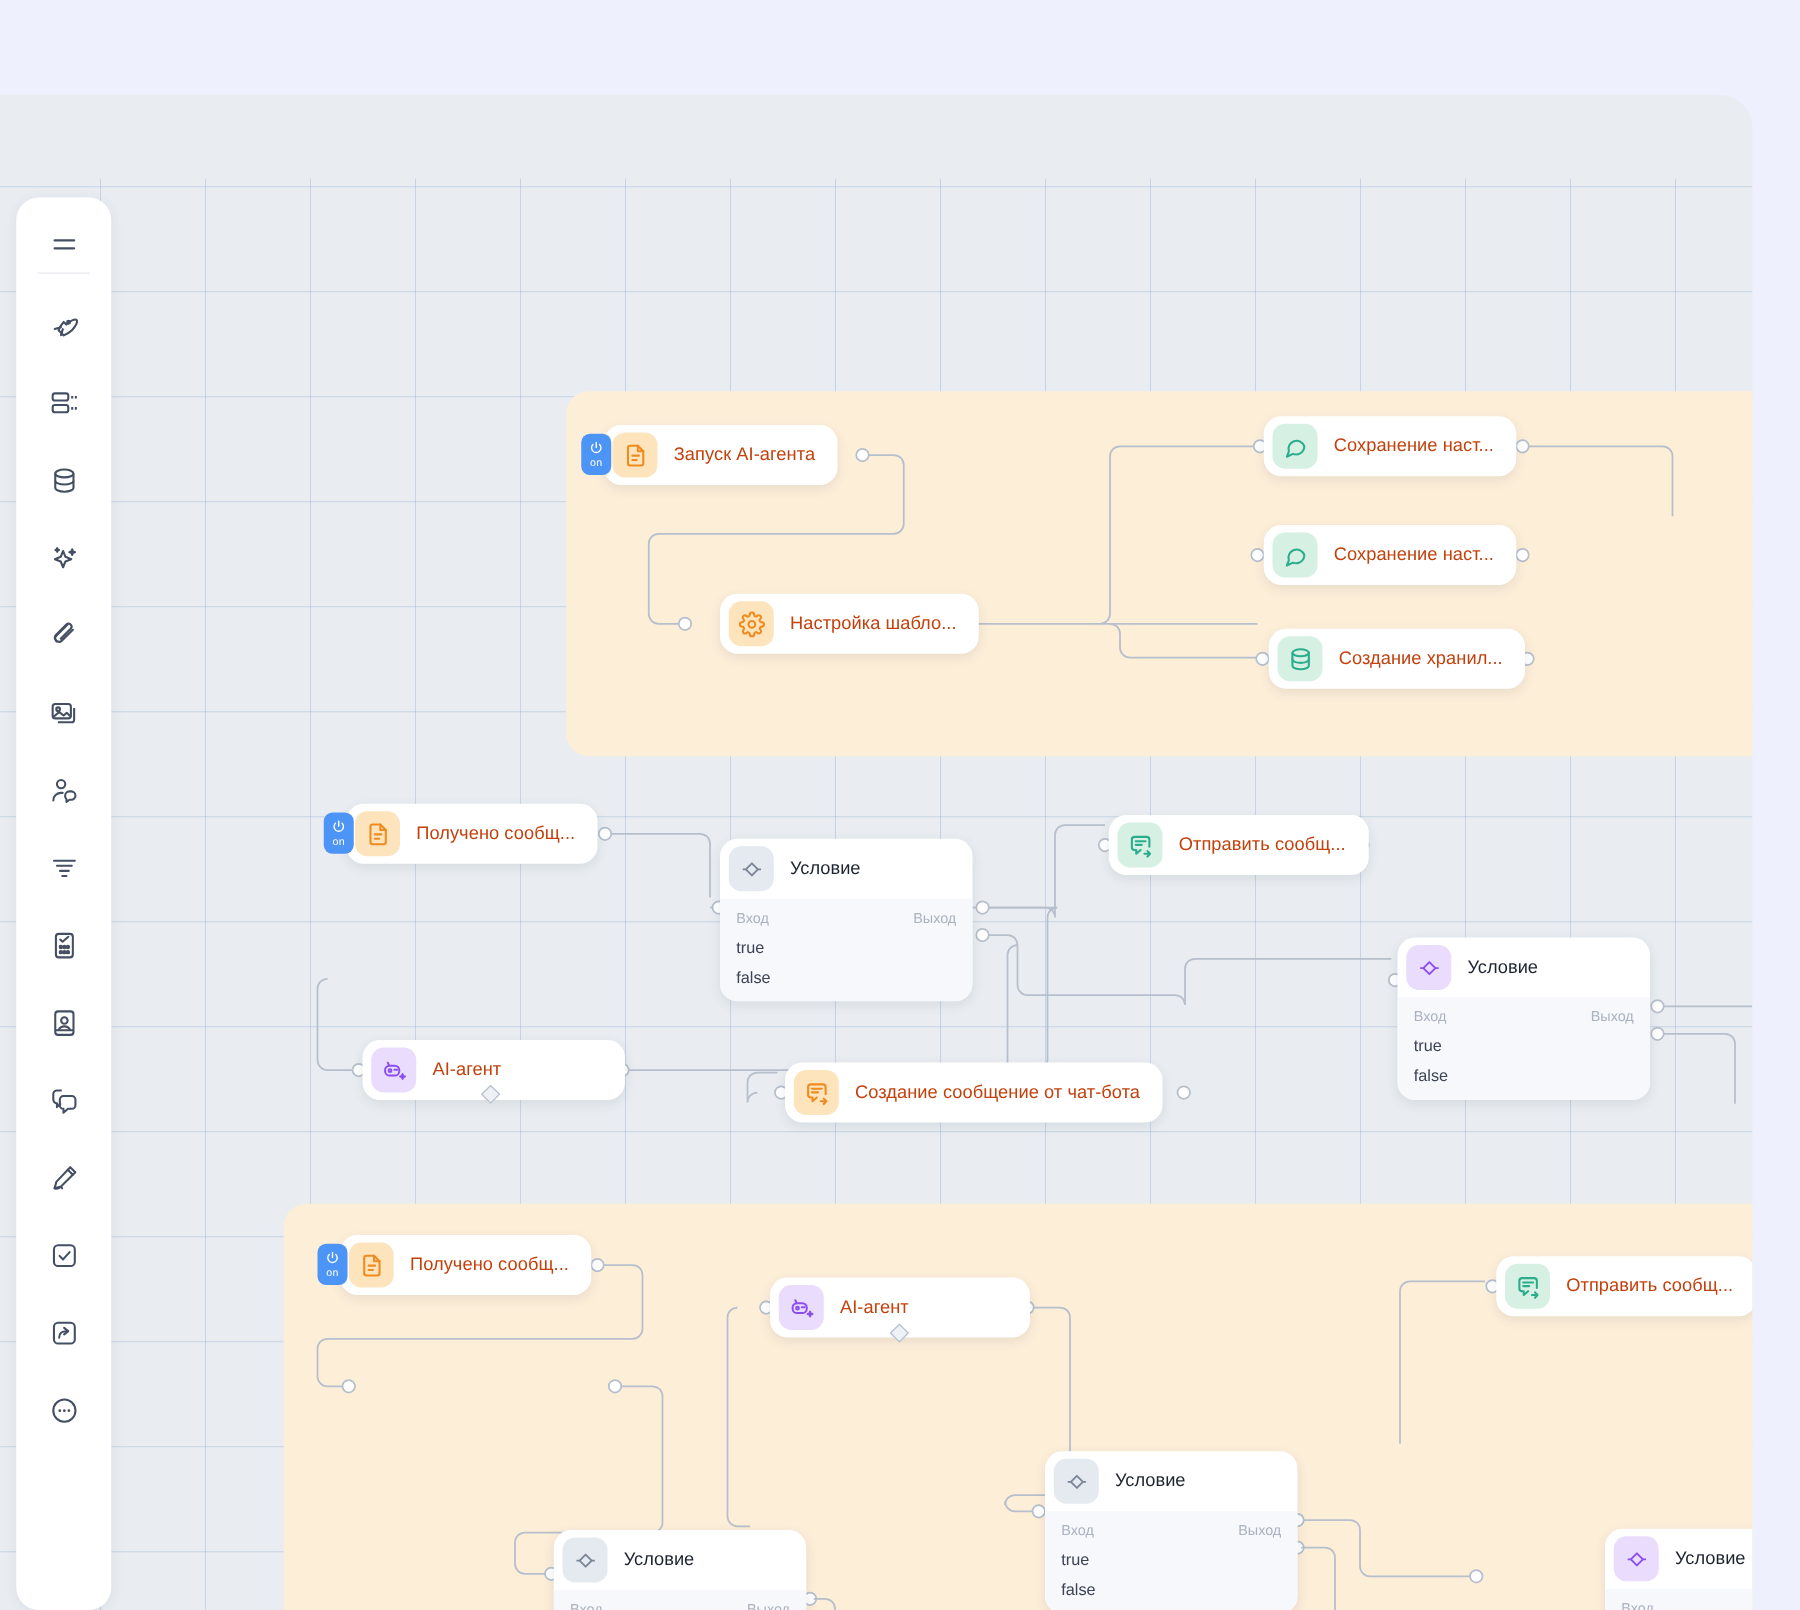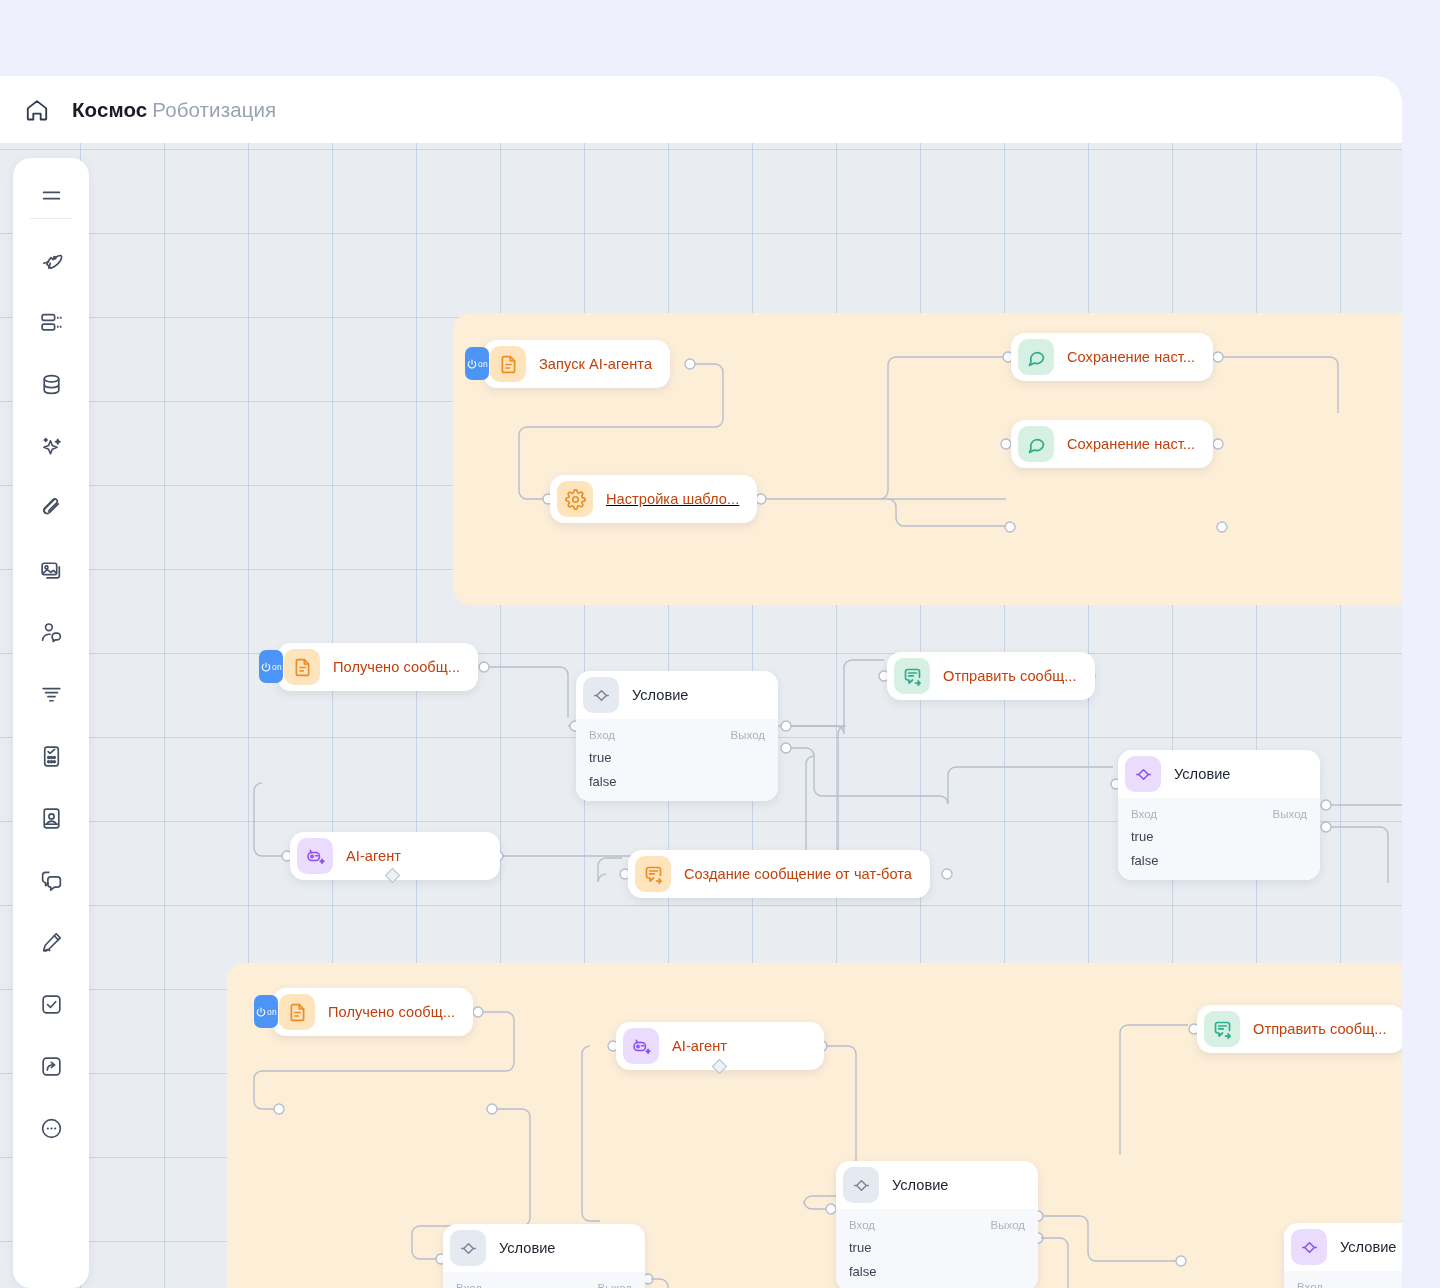--- a/index.html
+++ b/index.html
@@ -109,21 +109,21 @@
   .ib-green  { background: #d6f0e4; color: #2bac8c; }
   .ib-purple { background: #e9dcfd; color: #8b4ff0; }
   .ib-blue   { background: #cfeafd; color: #2f8de0; }
   .ib-gray   { background: #e5e9f0; color: #7b8699; }
 
   
   .onbadge {
     position: absolute; left: -18px; top: 7px;
     width: 24px; height: 33px; border-radius: 7px;
     background: #4d94f7; color: #ffffff;
-    display: flex; flex-direction: row; align-items: center; justify-content: center;
+    display: flex; flex-direction: column; align-items: center; justify-content: center;
     z-index: 11;
   }
   .onbadge svg { width: 12px; height: 12px; display: block; }
   .onbadge span { font-size: 8.5px; line-height: 10px; margin-top: 1px; letter-spacing: .2px; }
 
   
   .cond {
     position: absolute;
     width: 202px;
     background: #ffffff;
@@ -145,30 +145,20 @@
     background: #eef1f5; border: 1.4px solid #b6bfcc;
     transform: rotate(45deg); z-index: 13;
   }
 </style>
 </head>
 <body>
 
 <div class="app">
   <div class="window">
 
-    <div class="header">
-      <span class="home-icon">
-        <svg viewBox="0 0 24 24" fill="none" stroke="currentColor" stroke-width="1.7" stroke-linecap="round" stroke-linejoin="round">
-          <path d="M3.5 10.5 12 3.8l8.5 6.7V20a.8.8 0 0 1-.8.8h-4.3v-5.4H8.6v5.4H4.3a.8.8 0 0 1-.8-.8z"></path>
-        </svg>
-      </span>
-      <div class="title">
-        <span class="title-main">Космос</span><span class="title-sub">Роботизация</span>
-      </div>
-    </div>
 
     <div class="canvas">
 
       <div class="group" style="left:453px; top:170px; width:1000px; height:292px;"></div>
       <div class="group" style="left:227px; top:820px; width:1230px; height:360px;"></div>
 
       <svg class="edges" viewBox="0 0 1402 1145">
 
         <path d="M690 221 H715 a8 8 0 0 1 8 8 V276 a8 8 0 0 1-8 8 H527 a8 8 0 0 0-8 8 V348 a8 8 0 0 0 8 8 H545"></path>
         <circle cx="690" cy="221" r="5"></circle>
@@ -261,21 +251,21 @@
         <div class="ibox ib-orange">
           <svg viewBox="0 0 24 24" fill="none" stroke="currentColor" stroke-width="1.9" stroke-linecap="round" stroke-linejoin="round">
               <path d="M14 3H7a2 2 0 0 0-2 2v14a2 2 0 0 0 2 2h10a2 2 0 0 0 2-2V8z"></path>
               <path d="M14 3v5h5"></path>
               <path d="M9 12h6M9 16h4"></path>
             </svg>
         </div>
         <span class="nlabel">Запуск AI-агента</span>
       </div>
 
-      <div class="node" style="left:550px; top:332px;text-decoration:underline;">
+      <div class="node" style="left:576px; top:332px;">
         <div class="ibox ib-orange">
           <svg viewBox="0 0 24 24" fill="none" stroke="currentColor" stroke-width="1.9" stroke-linecap="round" stroke-linejoin="round">
               <circle cx="12" cy="12" r="3.1"></circle>
               <path d="M19.4 15a1.6 1.6 0 0 0 .33 1.8l.06.06a2 2 0 1 1-2.83 2.83l-.06-.06a1.6 1.6 0 0 0-1.8-.33 1.6 1.6 0 0 0-1 1.47V21a2 2 0 1 1-4 0v-.1A1.6 1.6 0 0 0 9 19.4a1.6 1.6 0 0 0-1.8.33l-.06.06a2 2 0 1 1-2.83-2.83l.06-.06A1.6 1.6 0 0 0 4.7 15a1.6 1.6 0 0 0-1.47-1H3a2 2 0 1 1 0-4h.1A1.6 1.6 0 0 0 4.6 9a1.6 1.6 0 0 0-.33-1.8l-.06-.06a2 2 0 1 1 2.83-2.83l.06.06A1.6 1.6 0 0 0 9 4.7h.08A1.6 1.6 0 0 0 10 3.23V3a2 2 0 1 1 4 0v.1A1.6 1.6 0 0 0 15 4.6a1.6 1.6 0 0 0 1.8-.33l.06-.06a2 2 0 1 1 2.83 2.83l-.06.06A1.6 1.6 0 0 0 19.3 9v.08a1.6 1.6 0 0 0 1.47 1H21a2 2 0 1 1 0 4h-.1a1.6 1.6 0 0 0-1.5 1z"></path>
             </svg>
         </div>
         <span class="nlabel">Настройка шабло...</span>
       </div>
 
       <div class="node" style="left:1011px; top:190px;">
@@ -289,20 +279,30 @@
 
       <div class="node" style="left:1011px; top:277px;">
         <div class="ibox ib-green">
           <svg viewBox="0 0 24 24" fill="none" stroke="currentColor" stroke-width="1.9" stroke-linecap="round" stroke-linejoin="round">
               <path d="M20 11.5a7.5 7.5 0 0 1-7.5 7.5c-1 0-2-.2-2.9-.6L4 21l1.8-4.6A7.5 7.5 0 1 1 20 11.5z"></path>
             </svg>
         </div>
         <span class="nlabel">Сохранение наст...</span>
       </div>
 
+      <div class="node" style="left:1015px; top:360px;">
+        <div class="ibox ib-green">
+          <svg viewBox="0 0 24 24" fill="none" stroke="currentColor" stroke-width="1.9" stroke-linecap="round" stroke-linejoin="round">
+              <ellipse cx="12" cy="6" rx="7.5" ry="3.2"></ellipse>
+              <path d="M4.5 6v6c0 1.8 3.4 3.2 7.5 3.2s7.5-1.4 7.5-3.2V6"></path>
+              <path d="M4.5 12v5.8c0 1.8 3.4 3.2 7.5 3.2s7.5-1.4 7.5-3.2V12"></path>
+            </svg>
+        </div>
+        <span class="nlabel">Создание хранил...</span>
+      </div>
 
       <div class="node" style="left:277px; top:500px;">
         <div class="onbadge">
           <svg viewBox="0 0 24 24" fill="none" stroke="currentColor" stroke-width="2.2" stroke-linecap="round">
               <path d="M12 4v8"></path>
               <path d="M6.7 7.2a7.5 7.5 0 1 0 10.6 0"></path>
             </svg>
           <span>on</span>
         </div>
         <div class="ibox ib-orange">

